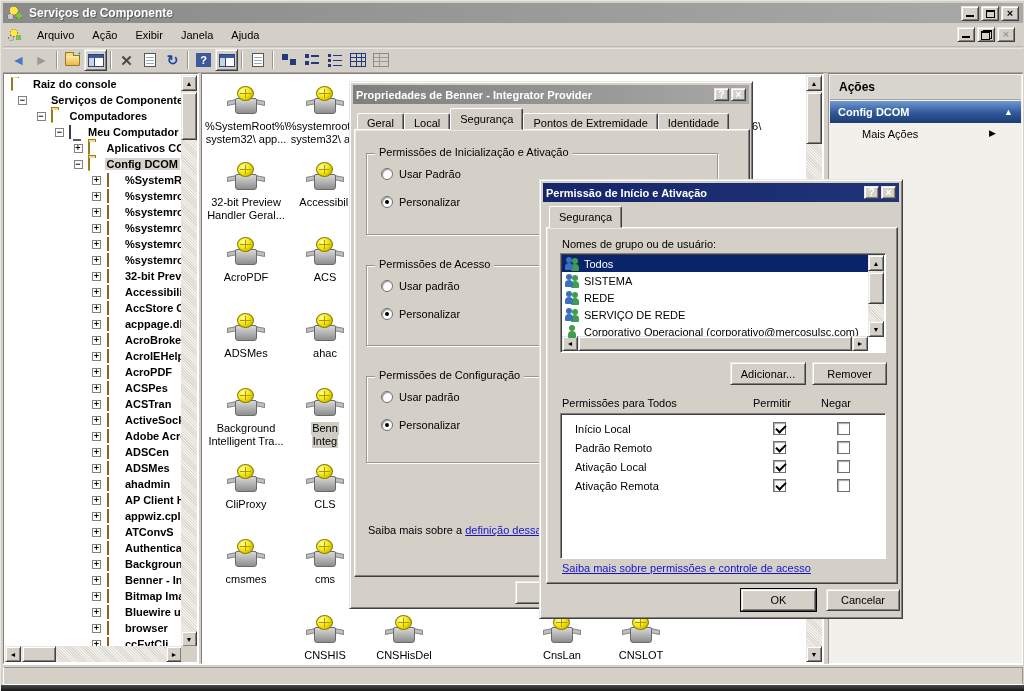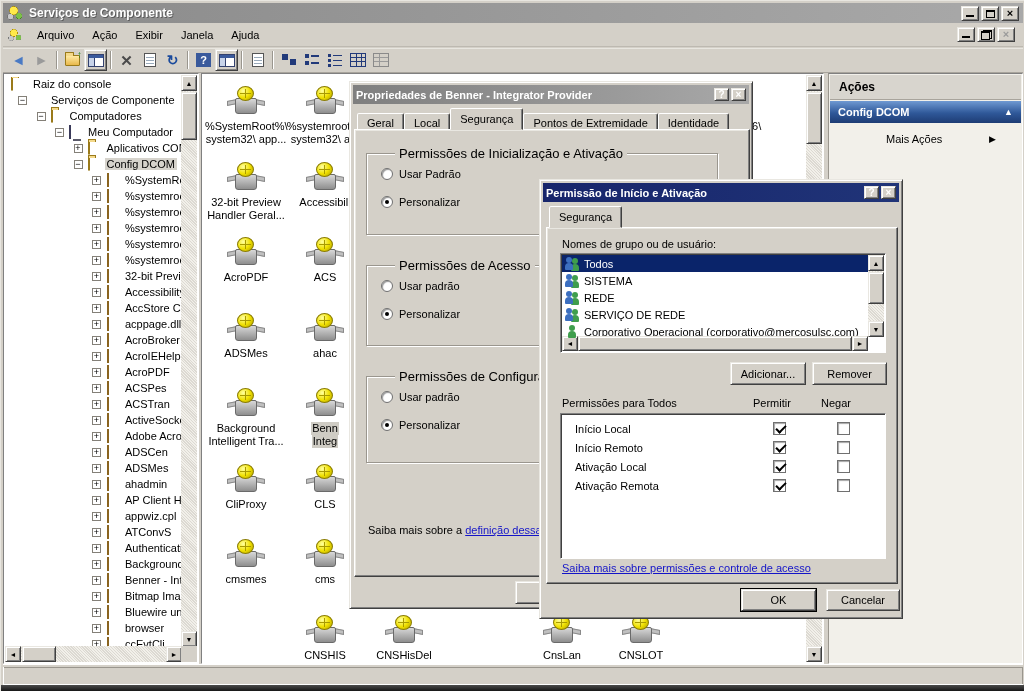--- a/index.html
+++ b/index.html
@@ -65,33 +65,33 @@
     linear-gradient(#9a9a9a 0 0) 5px 0/1px 14px no-repeat no-repeat;}
 
   
   .mini-comp{width:16px;height:16px;background:
     radial-gradient(circle at 42% 35%,#ffe94a 0 27%,#a88a00 30%,transparent 32%),
     radial-gradient(circle at 75% 68%,#7ec04a 0 17%,#3a7a1a 19%,transparent 21%),
     radial-gradient(circle at 22% 72%,#c8c8c8 0 16%,#6a6a6a 18%,transparent 20%);}
 
   
   .tree-panel{position:absolute;left:2px;top:72px;width:196px;height:591px;background:#fff;
-    border:1px solid;border-color:#808080 #fff #fff #808080;}
+    border:1px solid;border-color:#808080 #fff #fff #808080;font-weight:bold;}
   .list-panel{position:absolute;left:200px;top:72px;width:623px;height:591px;background:#fff;
     border:1px solid;border-color:#808080 #fff #fff #808080;}
   .actions-panel{position:absolute;left:827px;top:72px;width:195px;height:591px;background:#f2f0ea;
     border:1px solid;border-color:#808080 #fff #fff #9a968e;}
   .actions-header{position:absolute;left:1px;top:1px;right:1px;height:25px;background:#d8d5ce;
     border-bottom:1px solid #a8a49c;display:flex;align-items:center;padding-left:9px;font-size:12px;font-weight:bold;}
   .actions-section{position:absolute;left:1px;top:27px;right:1px;height:22px;
     background:linear-gradient(180deg,#6f99d2 0%,#2f5899 55%,#1e3c74 100%);
     color:#fff;font-weight:bold;font-size:11px;display:flex;align-items:center;padding:0 8px;}
   .actions-section .caret{margin-left:auto;font-size:9px;}
-  .actions-more{position:absolute;left:1px;top:54px;right:18px;height:22px;display:flex;align-items:center;
-    padding-left:56px;font-size:11px;}
+  .actions-more{position:absolute;left:1px;top:54px;right:18px;height:22px;display:flex;
+    padding-left:32px;font-size:11px;}
   .actions-more .caret{margin-left:auto;margin-right:8px;font-size:9px;}
 
   
   .sb-track{position:absolute;background:#e6e3dc;
     background-image:repeating-linear-gradient(45deg,#f2f0ea 0 1px,#dcd9d2 1px 2px);}
   .sb-btn{position:absolute;width:16px;height:16px;background:#d4d0c8;
     border:1px solid;border-color:#e9e7e1 #404040 #404040 #e9e7e1;
     box-shadow:inset 1px 1px 0 #fff,inset -1px -1px 0 #808080;
     display:flex;align-items:center;justify-content:center;font-size:7px;color:#000;line-height:1;}
   .sb-thumb{position:absolute;background:#d4d0c8;border:1px solid;border-color:#e9e7e1 #404040 #404040 #e9e7e1;
@@ -142,21 +142,21 @@
   .dlg-title .tbuttons{margin-left:auto;display:flex;gap:2px;}
   .smallbtn{width:15px;height:13px;font-size:10px;font-weight:bold;}
   .tabrow{position:absolute;display:flex;align-items:flex-end;height:22px;}
   .tab{height:19px;padding:3px 9px 0 9px;font-size:11px;background:#d4d0c8;position:relative;
     border:1px solid;border-color:#fff #404040 transparent #fff;border-radius:2px 2px 0 0;
     box-shadow:inset -1px 0 0 #808080;top:2px;z-index:1;}
   .tab.active{height:22px;top:0;z-index:3;font-weight:normal;padding-top:4px;}
   .tabpage{position:absolute;background:#d4d0c8;border:1px solid;border-color:#fff #404040 #404040 #fff;
     box-shadow:inset -1px -1px 0 #808080,inset 1px 1px 0 #e9e7e1;z-index:2;}
   .groupbox{position:absolute;border:1px solid #9a968e;box-shadow:inset 1px 1px 0 #fff, 1px 1px 0 #fff;}
-  .groupbox .legend{position:absolute;top:-8px;left:8px;background:#d4d0c8;padding:0 4px;font-size:13px;margin-left:20px;}
+  .groupbox .legend{position:absolute;top:-8px;left:8px;background:#d4d0c8;padding:0 4px;font-size:11px;}
   .radio-row{position:absolute;display:flex;align-items:center;gap:6px;font-size:11px;}
   .radio{width:12px;height:12px;border-radius:50%;background:#fff;border:1px solid #707070;
     box-shadow:inset 1px 1px 1px rgba(0,0,0,.4);position:relative;}
   .radio.on::after{content:"";position:absolute;left:3px;top:3px;width:4px;height:4px;border-radius:50%;background:#000;}
   .link{color:#1414c8;text-decoration:underline;font-size:11px;}
 
   
   .group-list{position:absolute;background:#fff;border:1px solid;border-color:#808080 #fff #fff #808080;
     box-shadow:inset 1px 1px 0 #404040;overflow:hidden;}
   .group-row{position:relative;height:17px;display:flex;align-items:center;padding-left:3px;font-size:11px;white-space:nowrap;}
@@ -837,21 +837,21 @@
     <div style="position:absolute;left:281px;top:217px;font-size:11px;z-index:22;">Negar</div>
 
     <div class="group-list" style="left:20px;top:233px;width:326px;height:146px;z-index:22;background:#fff;">
       <div id="perm-rows" style="position:absolute;left:0;top:5px;right:0;">
           <div class="perm-row" style="left: 0px; right: 0px; top: 0px;">
     <span class="plabel" style="position:absolute;left:14px;">Início Local</span>
     <span class="cb allow checked" style="left:212px;"></span>
     <span class="cb deny" style="left:276px;"></span>
   </div>
           <div class="perm-row" style="left: 0px; right: 0px; top: 19px;">
-    <span class="plabel" style="position:absolute;left:14px;">Início Remoto</span>
+    <span class="plabel" style="position:absolute;left:14px;">Padrão Remoto</span>
     <span class="cb allow checked" style="left:212px;"></span>
     <span class="cb deny" style="left:276px;"></span>
   </div>
           <div class="perm-row" style="left: 0px; right: 0px; top: 38px;">
     <span class="plabel" style="position:absolute;left:14px;">Ativação Local</span>
     <span class="cb allow checked" style="left:212px;"></span>
     <span class="cb deny" style="left:276px;"></span>
   </div>
           <div class="perm-row" style="left: 0px; right: 0px; top: 57px;">
     <span class="plabel" style="position:absolute;left:14px;">Ativação Remota</span>

